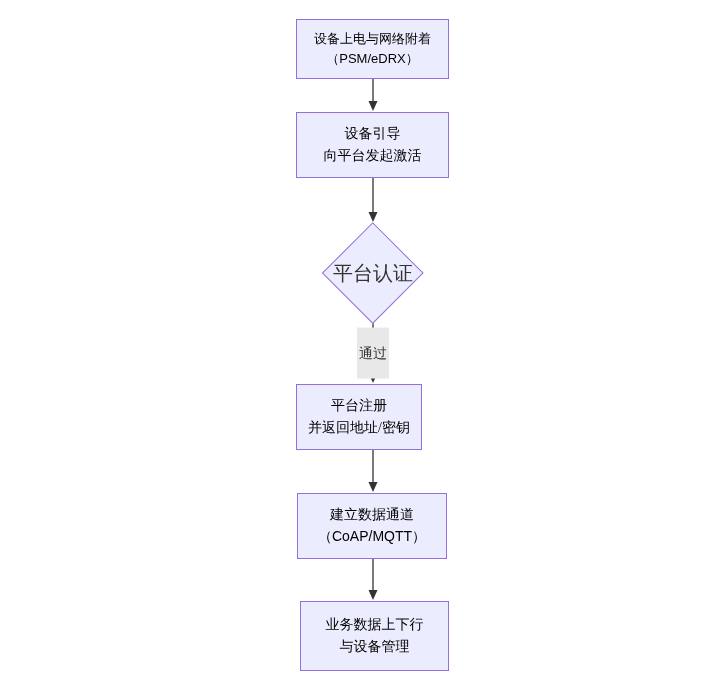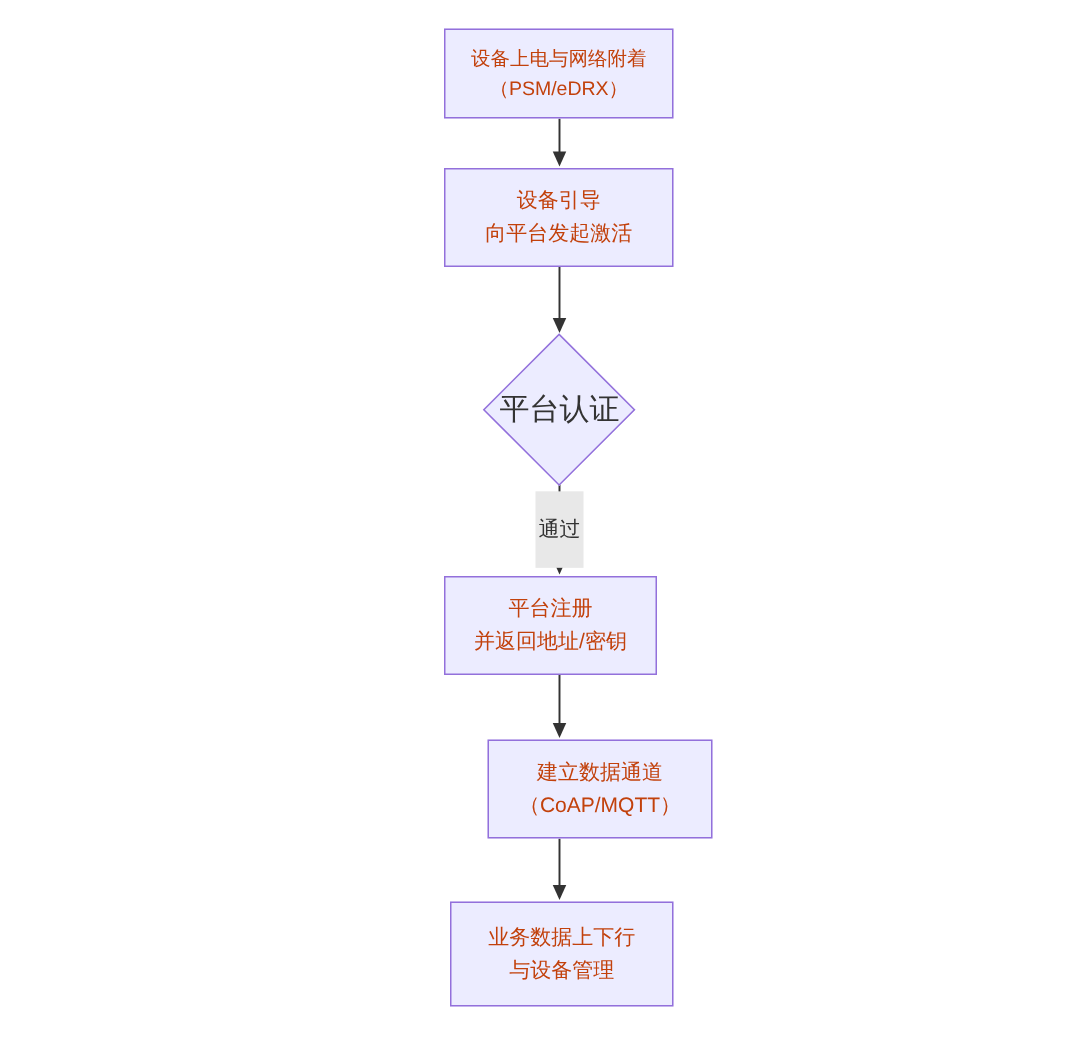--- a/index.html
+++ b/index.html
@@ -23,21 +23,21 @@
   }
   .node-rect {
     position: absolute;
     box-sizing: border-box;
     background: #ECECFF;
     border: 1px solid #9370DB;
     display: flex;
     align-items: center;
     justify-content: center;
     text-align: center;
-    color: #c2410c;
+    color: #000000;
     font-size: 14px;
     line-height: 1.55;
     white-space: pre-line;
   }
   .node-rect.small-text { font-size: 13px; }
   .diamond-shape {
     position: absolute;
     box-sizing: border-box;
     width: 71.5px;
     height: 71.5px;
@@ -103,22 +103,22 @@
 （PSM/eDRX）</div>
 
   <div class="node-rect" style="left:296px; top:112px; width:153px; height:66px;">设备引导
 向平台发起激活</div>
 
   <div class="diamond-shape"></div>
   <div class="diamond-label">平台认证</div>
 
   <div class="edge-label">通过</div>
 
-  <div class="node-rect" style="left:296px; top:384px; width:142px; height:66px;">平台注册
+  <div class="node-rect" style="left:296px; top:384px; width:126px; height:66px;font-family:Liberation Serif, serif;">平台注册
 并返回地址/密钥</div>
 
-  <div class="node-rect" style="left:297px; top:493px; width:150px; height:66px;margin-left:28px;">建立数据通道
+  <div class="node-rect" style="left:297px; top:493px; width:150px; height:66px;">建立数据通道
 （CoAP/MQTT）</div>
 
   <div class="node-rect" style="left:300px; top:601px; width:149px; height:70px;">业务数据上下行
 与设备管理</div>
 
 </div>
 
 </body></html>

